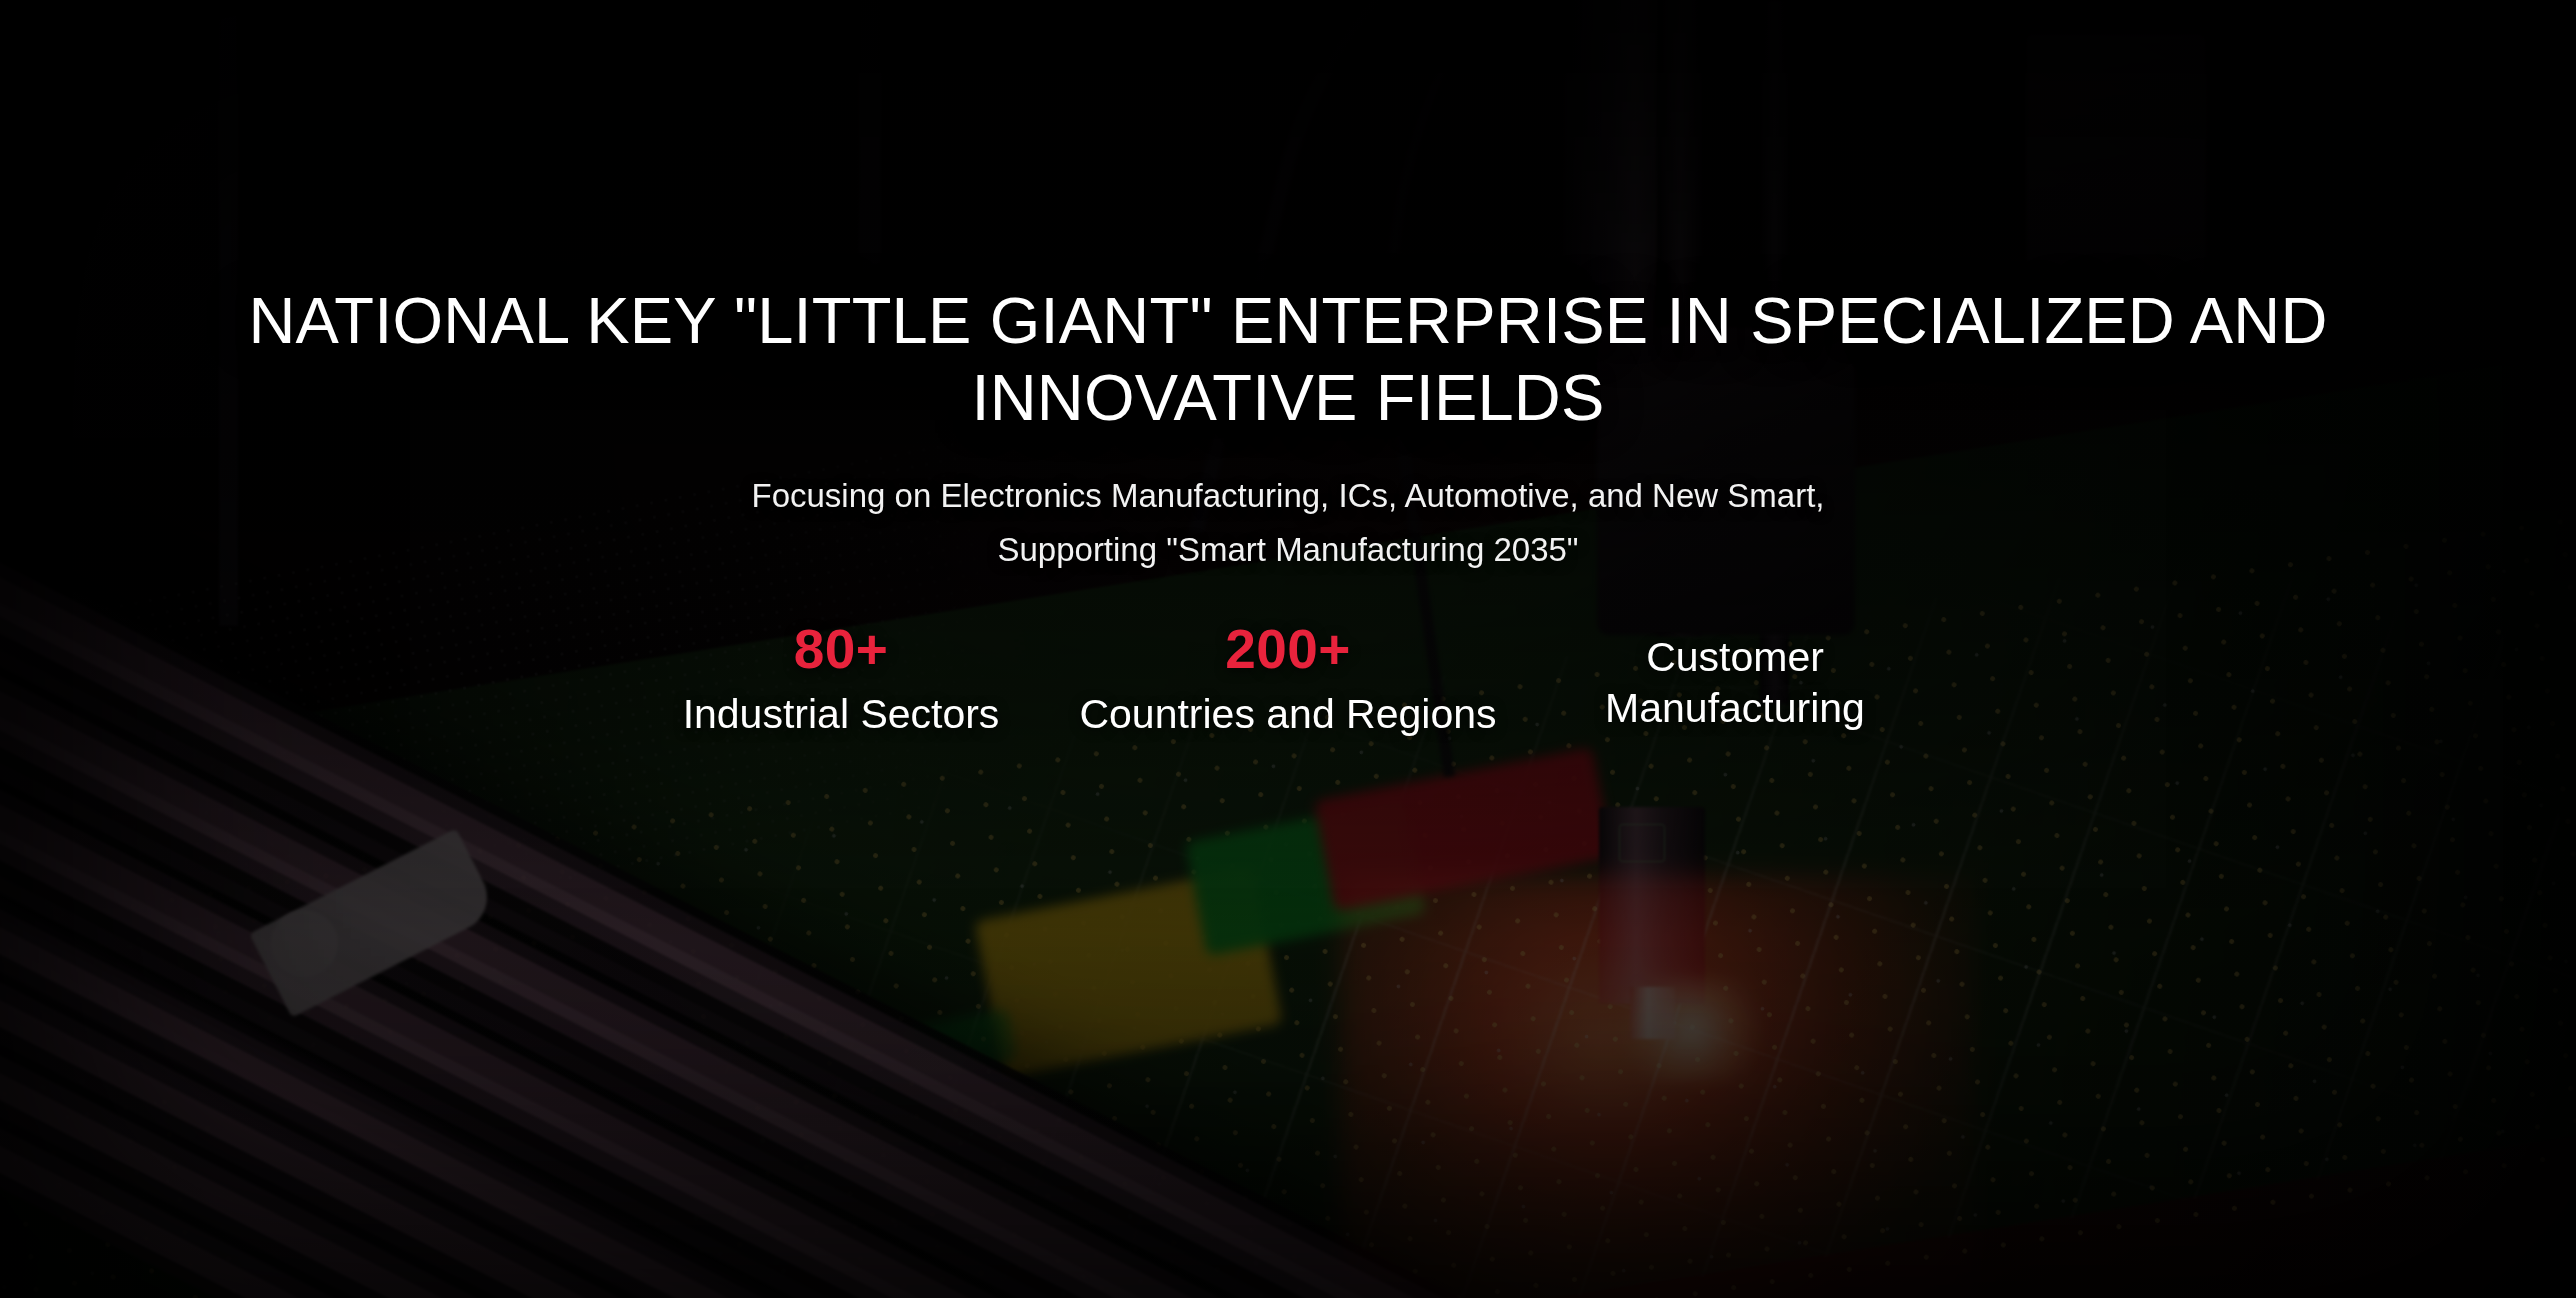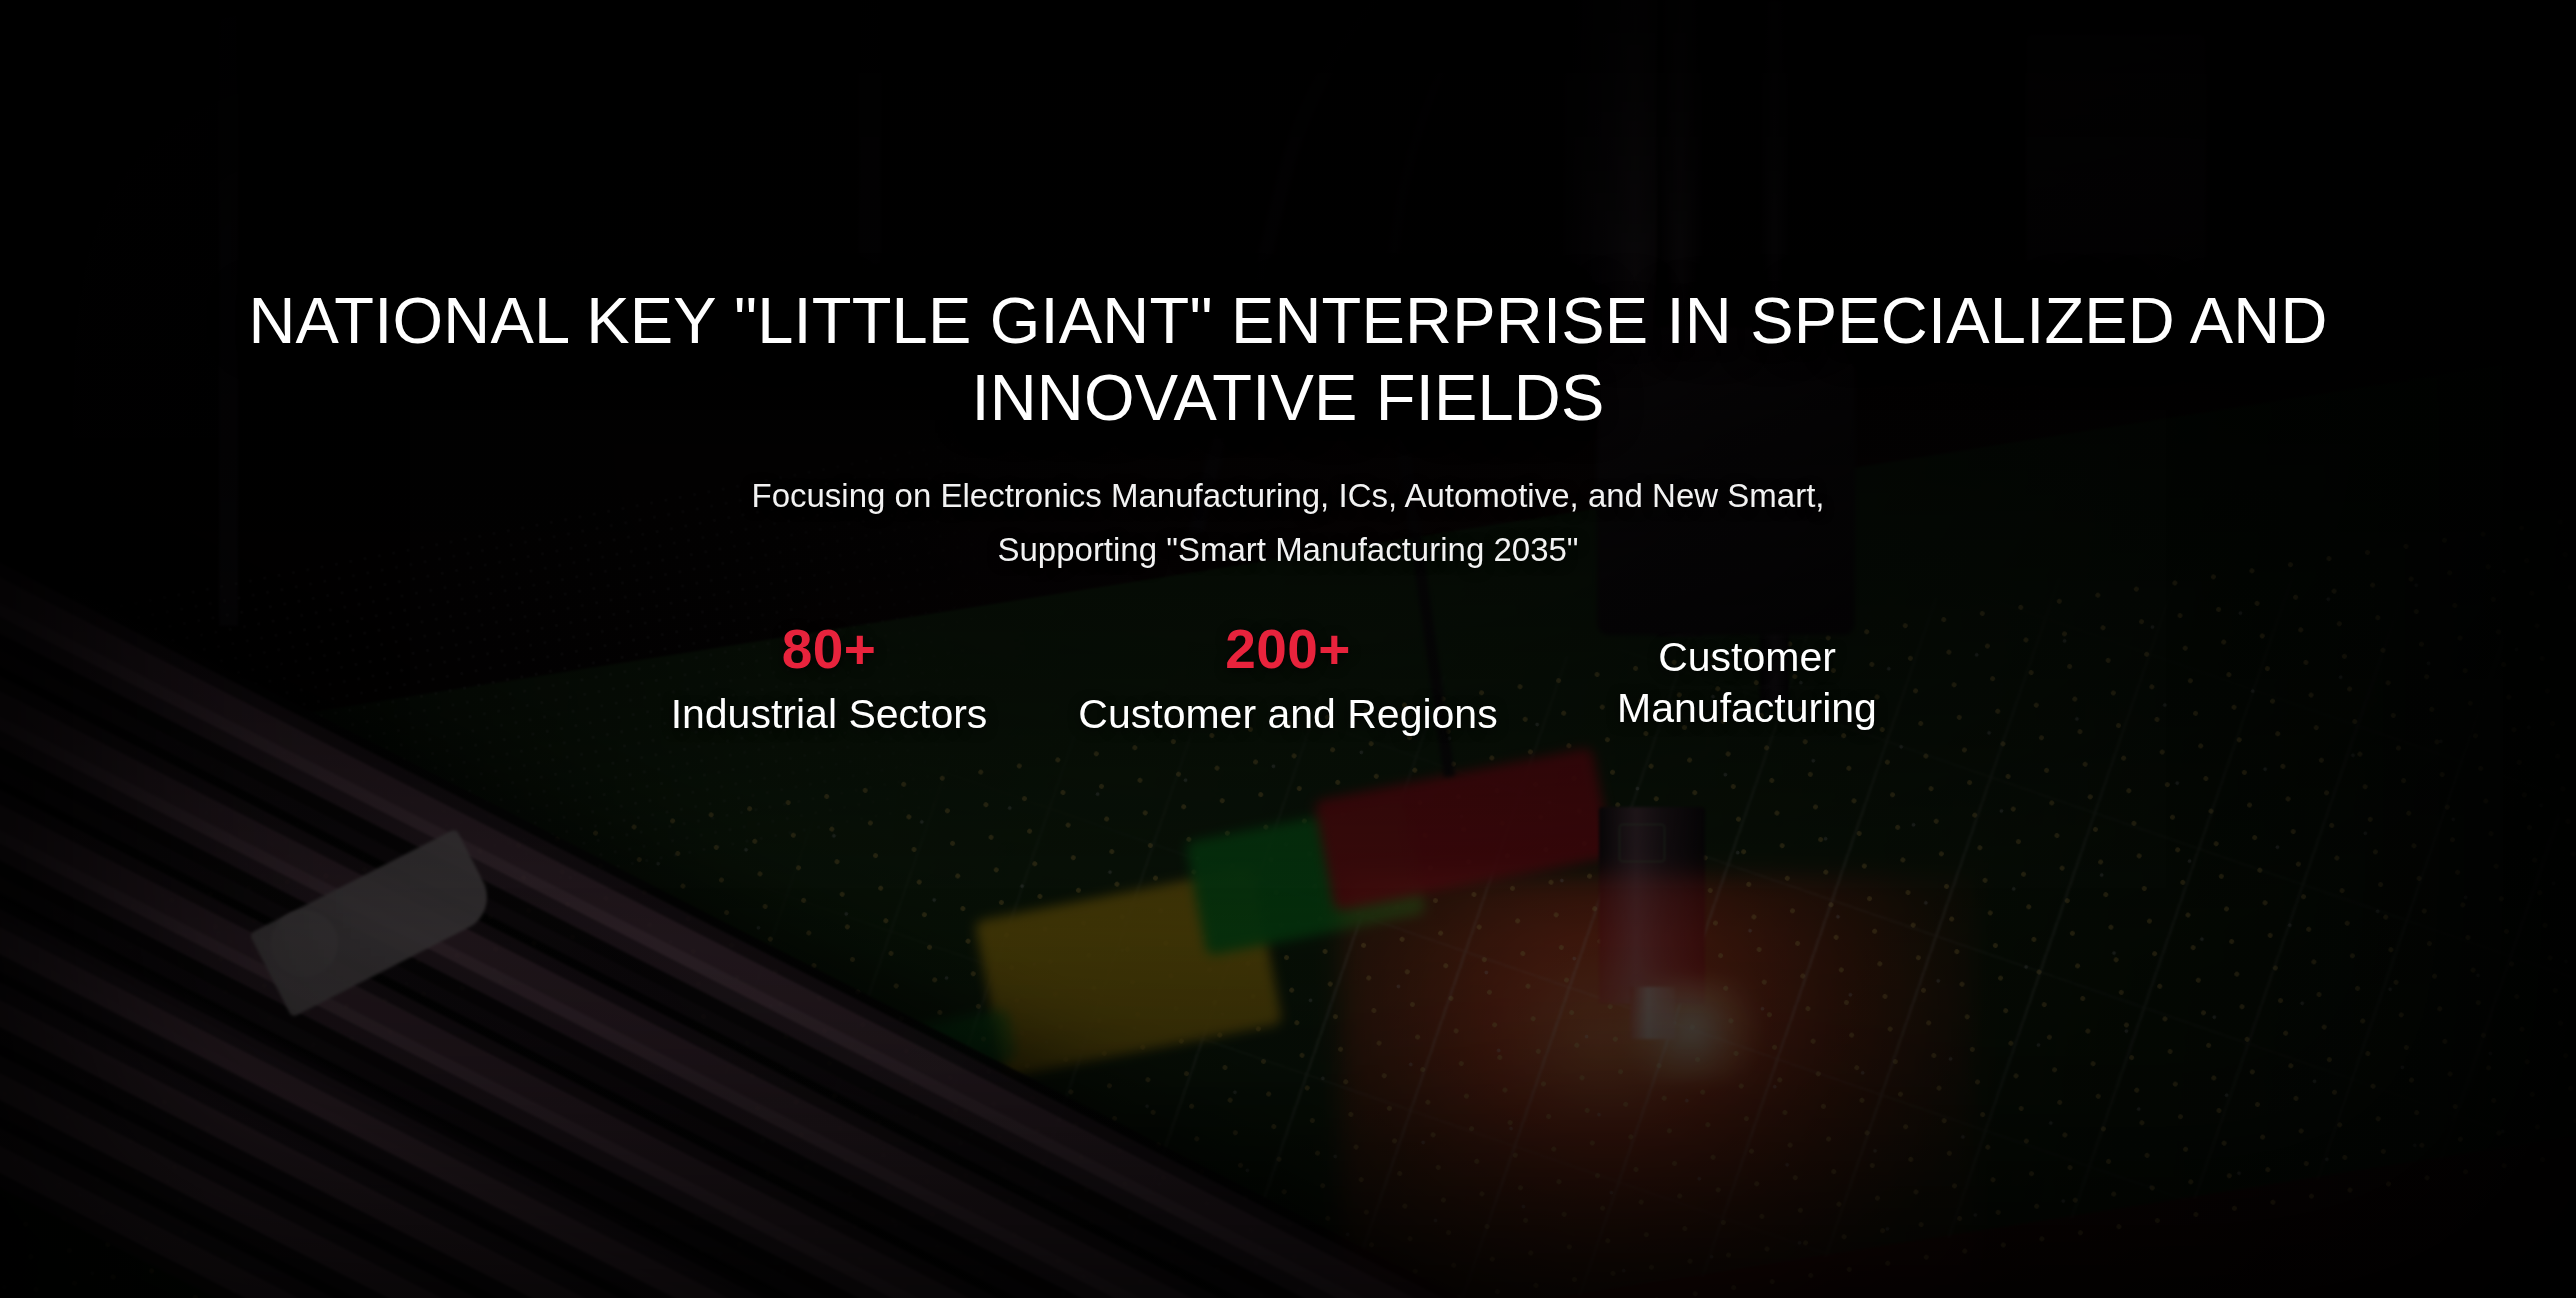--- a/index.html
+++ b/index.html
@@ -249,21 +249,21 @@
     font-weight: 400;
     text-shadow: 0 1.7px 12px rgba(0,0,0,.85);
   }
   .subhead .line { display:block; }
 
   .stats {
     margin-top: 45px;
     display:flex;
     align-items:flex-start;
     justify-content:center;
-    gap: 12px;
+    gap: 0;
   }
   .stat {
     width: 447px;
     text-align:center;
   }
   .stat-value {
     font-size: 55px;
     font-weight: 700;
     line-height: 1.05;
     letter-spacing: 0.4px;
@@ -336,21 +336,21 @@
 
     <div class="stats">
 
       <div class="stat">
         <div class="stat-value" style="color: rgb(232, 35, 60);">80+</div>
         <div class="stat-label">Industrial Sectors</div>
       </div>
 
       <div class="stat">
         <div class="stat-value" style="color: rgb(232, 35, 60);">200+</div>
-        <div class="stat-label">Customer and Regions</div>
+        <div class="stat-label">Countries and Regions</div>
       </div>
 
       <div class="stat">
         <div class="stat-label">Customer Manufacturing</div>
       </div>
 
     </div>
   </div>
 </div>
 

